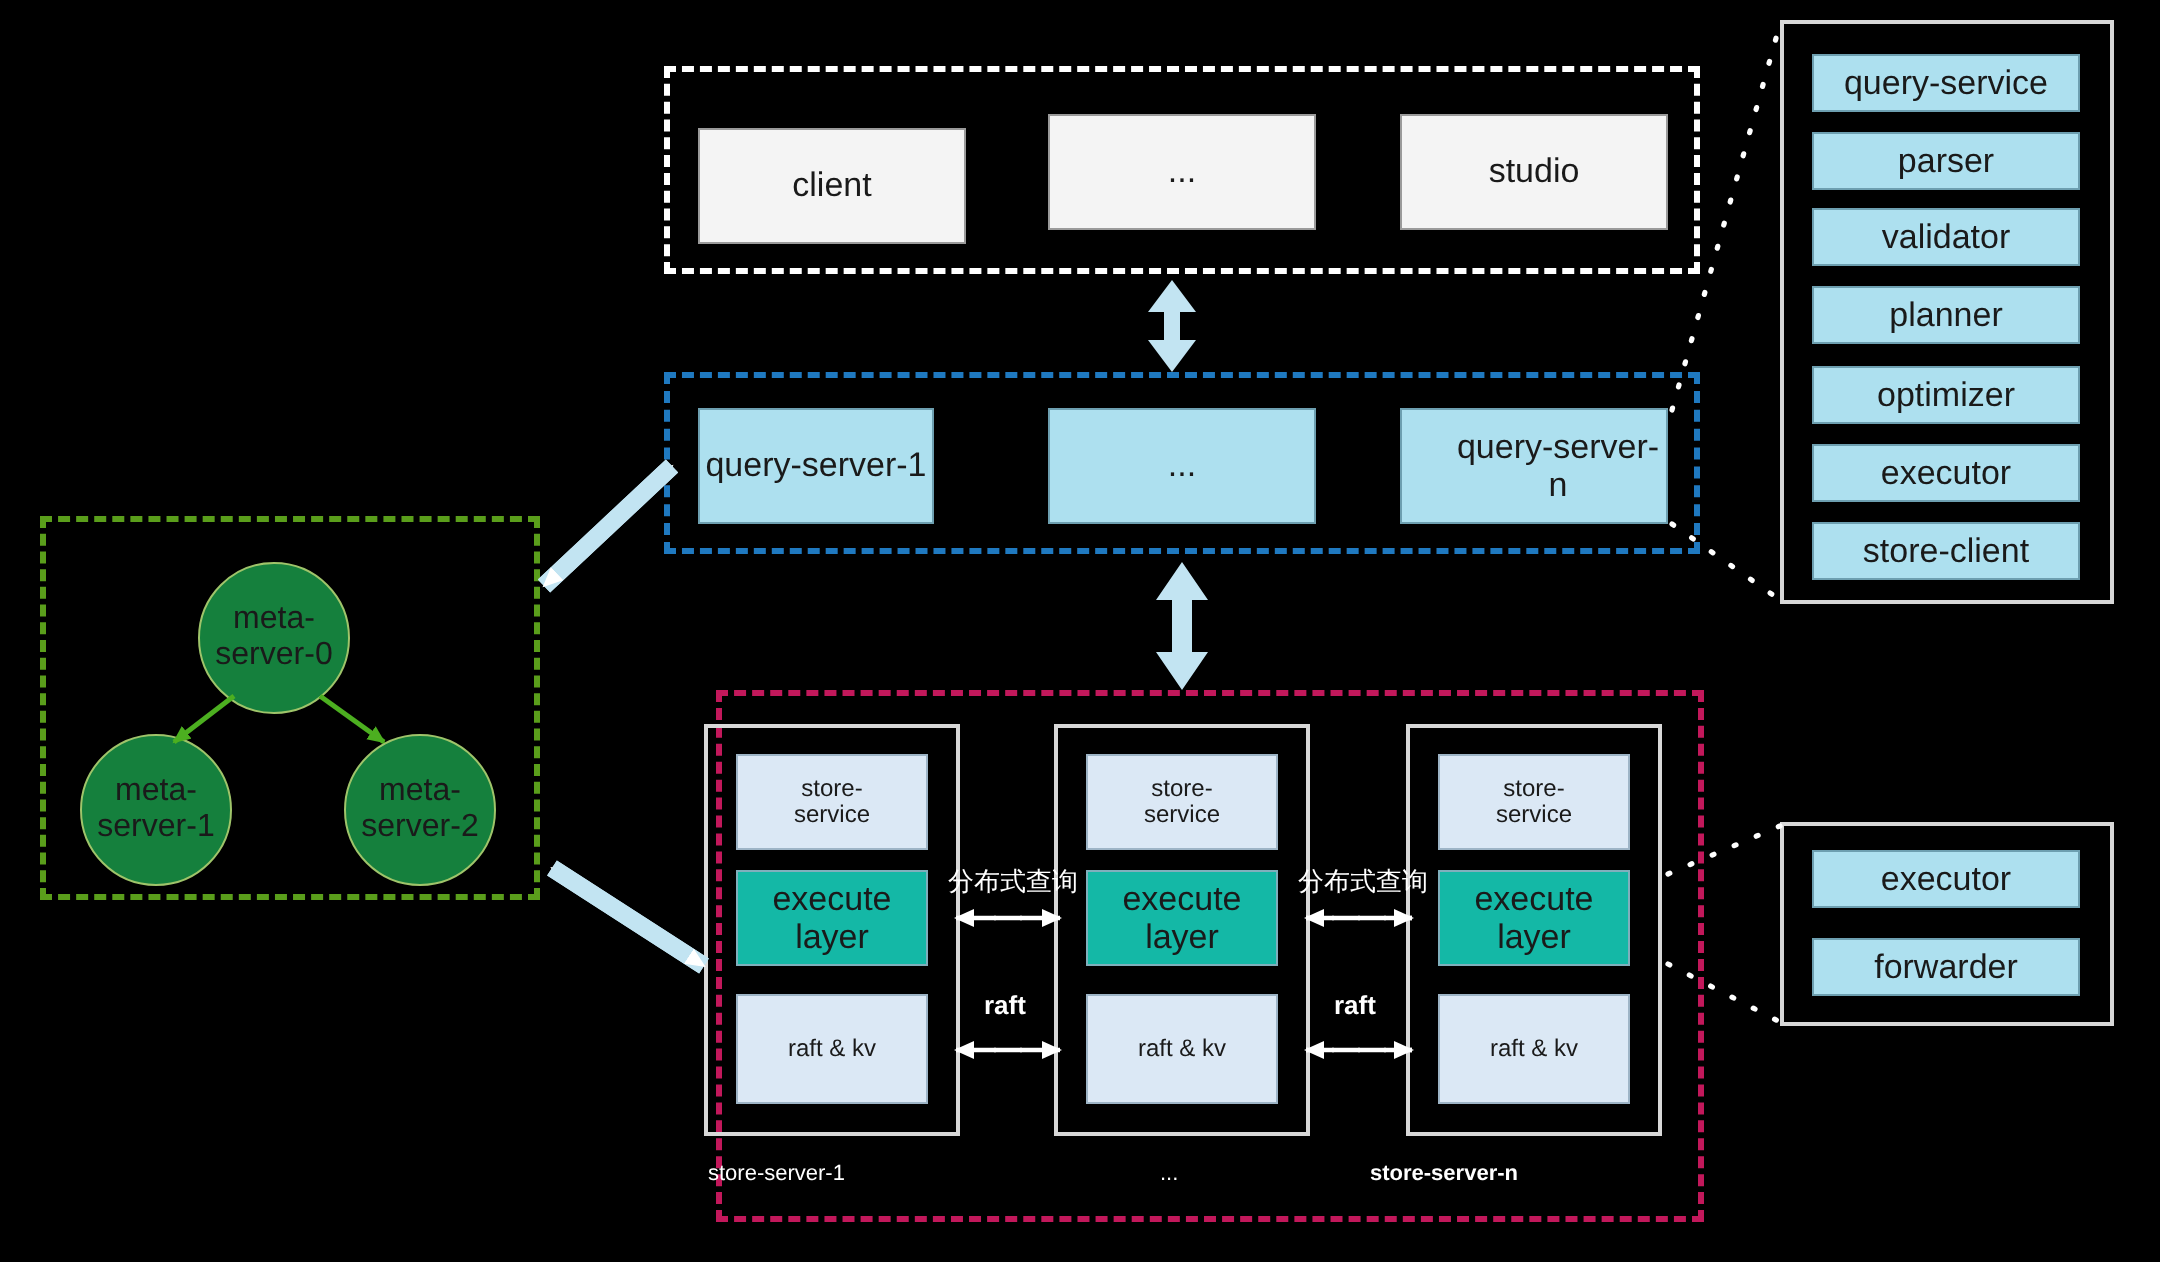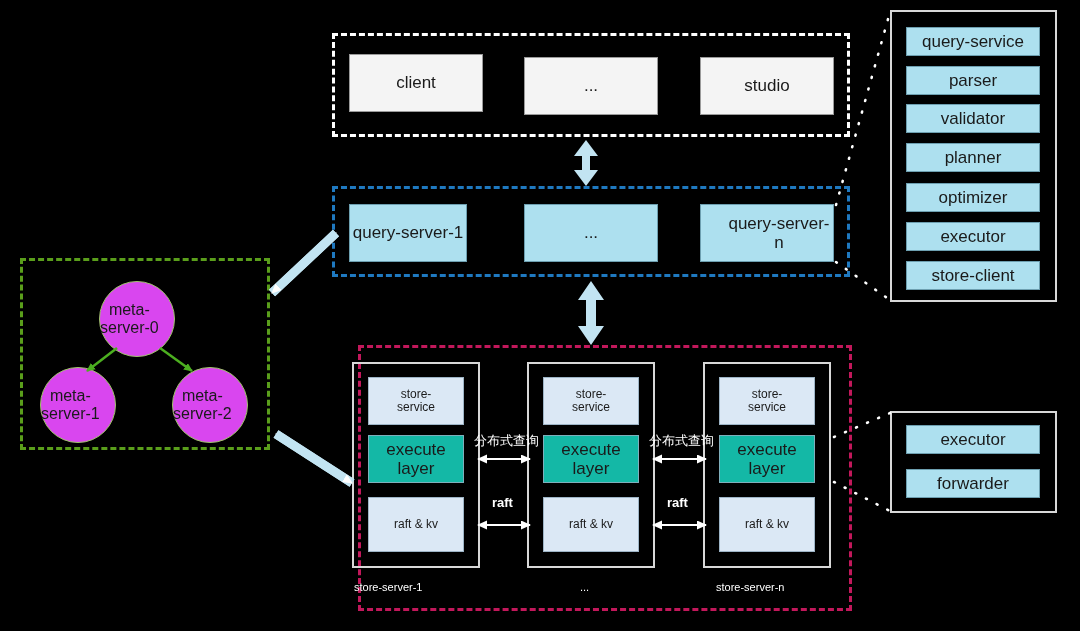--- a/index.html
+++ b/index.html
@@ -71,24 +71,25 @@
   }
   .lbl-cn {
     color: #ffffff;
     font-size: 13px;
     white-space: nowrap;
   }
 
   
   .circle {
     border-radius: 50%;
-    background: #d946ef;
+    background: #15803d;
     border: 1px solid #9fc46a;
     display: flex;
     align-items: center;
+    justify-content: center;
     text-align: center;
     color: #1a1a1a;
     font-size: 16px;
     line-height: 1.1;
   }
 
   .watermark {
     color: #3a3a3a;
     font-size: 15px;
     white-space: nowrap;
@@ -103,21 +104,21 @@
     pointer-events: none;
   }
 </style>
 </head>
 <body>
 
 <div id="canvas">
 
   <div class="abs grp-white-dash" style="left:332px; top:33px; width:518px; height:104px;"></div>
 
-  <div class="abs node node-white" style="left:349px; top:54px; width:134px; height:58px;">
+  <div class="abs node node-white" style="left:349px; top:64px; width:134px; height:58px;">
     <span>client</span>
   </div>
   <div class="abs node node-white" style="left:524px; top:57px; width:134px; height:58px;">
     <span>...</span>
   </div>
   <div class="abs node node-white" style="left:700px; top:57px; width:134px; height:58px;">
     <span>studio</span>
   </div>
 
   <div class="abs grp-blue-dash" style="left:332px; top:186px; width:518px; height:91px;"></div>
@@ -206,21 +207,21 @@
     <span style="white-space:pre-line;">store-
 service</span>
   </div>
   <div class="abs node node-cyan" style="left:719px; top:435px; width:96px; height:48px;">
     <span style="white-space:pre-line;">execute
 layer</span>
   </div>
   <div class="abs node node-paleblue" style="left:719px; top:497px; width:96px; height:55px;">
     <span style="white-space:pre-line;">raft &amp; kv</span>
   </div>
-  <div class="abs lbl" style="left:716px; top:581px;">store-server-n</div>
+  <div class="abs lbl" style="left:685px; top:581px;font-weight:bold;">store-server-n</div>
 
   <div class="abs lbl-cn" style="left:474px; top:432px;">分布式查询</div>
   <div class="abs lbl-cn" style="left:649px; top:432px;">分布式查询</div>
   <div class="abs lbl-sm" style="left:492px; top:495px;">raft</div>
   <div class="abs lbl-sm" style="left:667px; top:495px;">raft</div>
 
   <div class="abs grp-white-solid" style="left:890px; top:411px; width:167px; height:102px;"></div>
   <div class="abs node node-blue" style="left:906px; top:425px; width:134px; height:29px;">
     <span>executor</span>
   </div>

